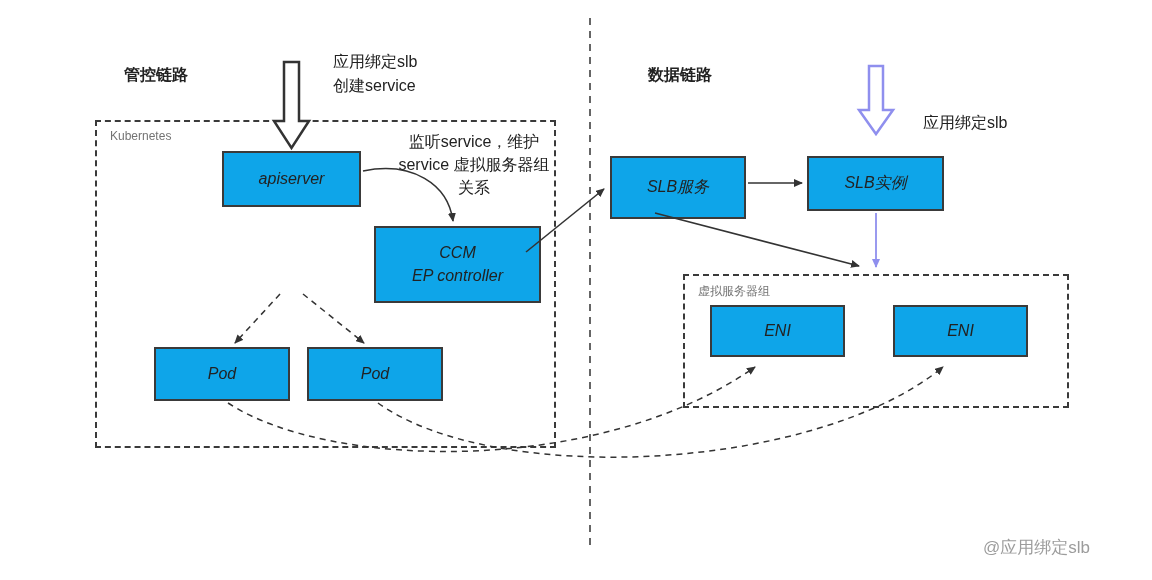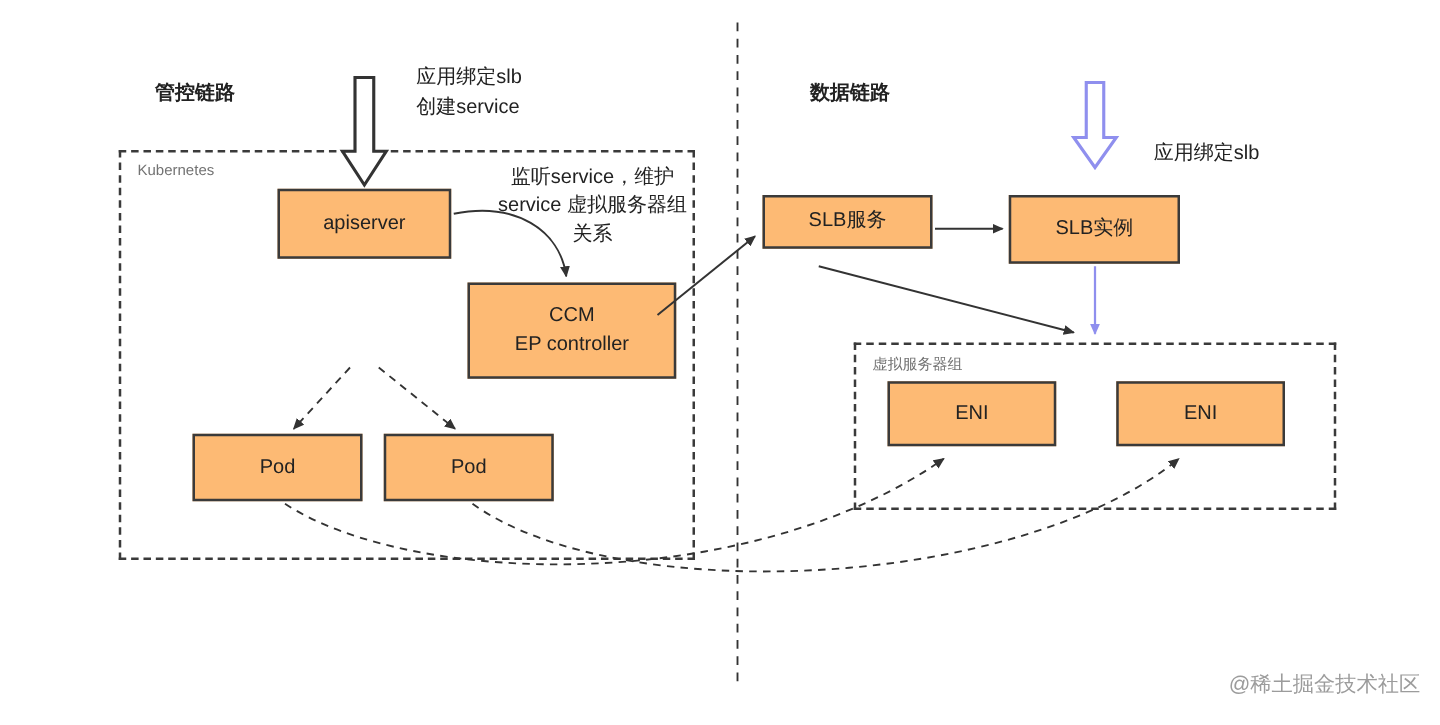--- a/index.html
+++ b/index.html
@@ -4,23 +4,23 @@
 <style>
   * { box-sizing: border-box; }
   html, body { margin: 0; padding: 0; background: #ffffff; }
   :root { --accent: #8f8fee; --line: #333333; --wm: #9c9c9c; }
   .canvas {
     position: relative; width: 1152px; height: 580px; background: #fff;
     font-family: "Liberation Sans", "DejaVu Sans", sans-serif;
     color: #222; overflow: hidden;
   }
   .node {
-    position: absolute; background: #fdba74; border: 2px solid #3a3a3a;
+    position: absolute; background: #0ea5e9; border: 2px solid #3a3a3a;
     display: flex; flex-direction: column; align-items: center; justify-content: center;
-    font-size: 16px; line-height: 1.4; text-align: center; z-index: 2;
+    font-size: 16px; line-height: 1.4; text-align: center; z-index: 2; font-style: italic;
   }
   .group { position: absolute; border: 2px dashed #3a3a3a; z-index: 1; background: transparent; }
   .group-label { position: absolute; left: 13px; top: 7px; font-size: 12px; color: #737373; }
   .label { position: absolute; font-size: 16px; line-height: 24px; z-index: 2; white-space: nowrap; margin-left: 12px; }
   .title { font-weight: bold; }
   .note { text-align: center; line-height: 23px; white-space: normal; }
   .watermark { color: var(--wm); font-size: 17px; }
   svg.layer { position: absolute; left: 0; top: 0; z-index: 3; pointer-events: none; }
   .s-line { stroke: var(--line); }
   .s-accent { stroke: var(--accent); }
@@ -59,31 +59,31 @@
     <div>CCM</div>
     <div>EP controller</div>
   </div>
 
 
   <div class="node" style="left:154px; top:347px; width:136px; height:54px;">Pod</div>
   <div class="node" style="left:307px; top:347px; width:136px; height:54px;">Pod</div>
 
   <div class="label" style="left:911px; top:111px;">应用绑定slb</div>
 
-  <div class="node" style="left:610px; top:156px; width:136px; height:43px;">SLB服务</div>
+  <div class="node" style="left:610px; top:156px; width:136px; height:63px;">SLB服务</div>
   <div class="node" style="left:807px; top:156px; width:137px; height:55px;">SLB实例</div>
 
   <div class="group" style="left:683px; top:274px; width:386px; height:134px;">
     <div class="group-label">虚拟服务器组</div>
   </div>
 
   <div class="node" style="left:710px; top:305px; width:135px; height:52px;">ENI</div>
   <div class="node" style="left:893px; top:305px; width:135px; height:52px;">ENI</div>
 
-  <div class="label watermark" style="left:971px; top:536px;">@稀土掘金技术社区</div>
+  <div class="label watermark" style="left:971px; top:536px;">@应用绑定slb</div>
 
   <svg class="layer" width="1152" height="580" viewBox="0 0 1152 580">
     <defs>
       <marker id="mk-black" markerWidth="9" markerHeight="8" refX="8" refY="4" orient="auto" markerUnits="userSpaceOnUse">
         <path d="M0,0 L9,4 L0,8 Z" class="f-line"></path>
       </marker>
       <marker id="mk-purple" markerWidth="9" markerHeight="8" refX="8" refY="4" orient="auto" markerUnits="userSpaceOnUse">
         <path d="M0,0 L9,4 L0,8 Z" class="f-accent"></path>
       </marker>
     </defs>

